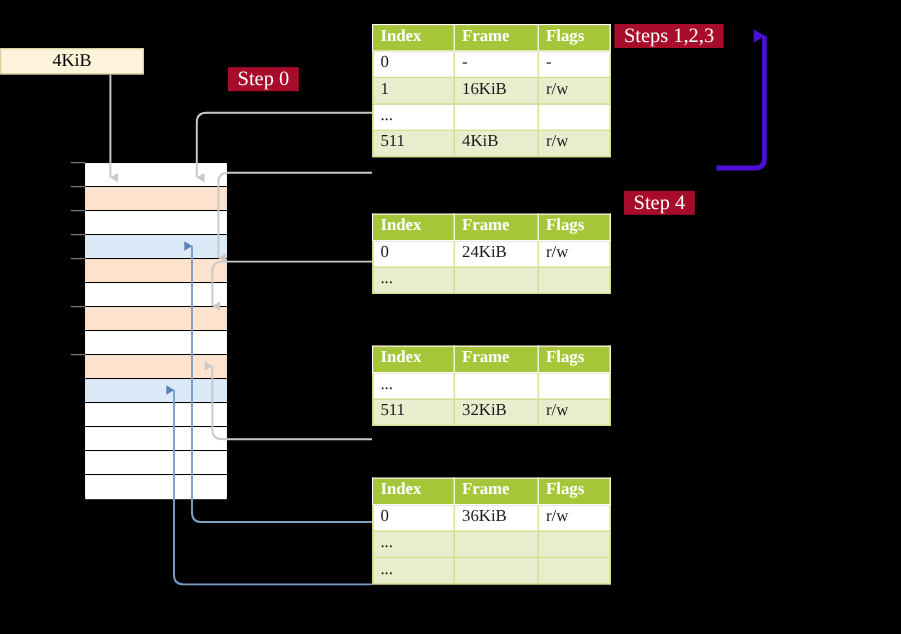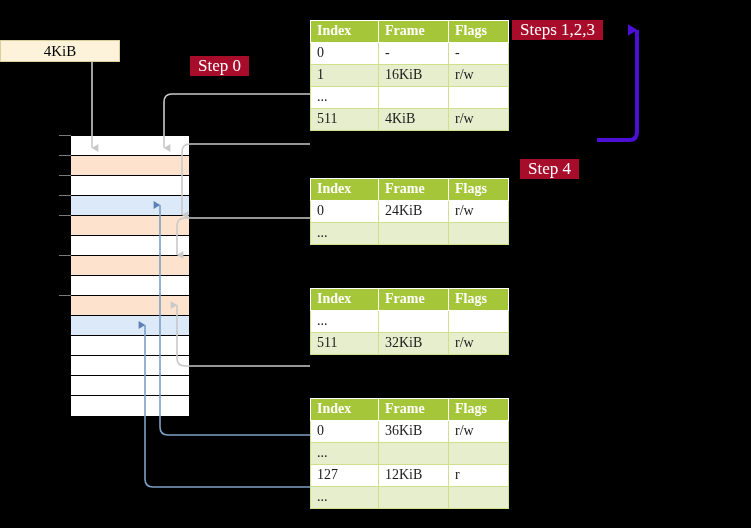--- a/index.html
+++ b/index.html
@@ -203,25 +203,20 @@
     <tbody>
         <tr class="plain">
           <td class="col-index">0</td>
           <td class="col-frame">36KiB</td>
           <td class="col-flags">r/w</td>
         </tr>
         <tr class="alt">
           <td class="col-index">...</td>
           <td class="col-frame"></td>
           <td class="col-flags"></td>
-        </tr>
-        <tr class="plain">
-          <td class="col-index">127</td>
-          <td class="col-frame">12KiB</td>
-          <td class="col-flags">r</td>
         </tr>
         <tr class="alt">
           <td class="col-index">...</td>
           <td class="col-frame"></td>
           <td class="col-flags"></td>
         </tr>
       </tbody>
   </table>
 
   <svg id="wires" viewBox="0 0 751 528">

